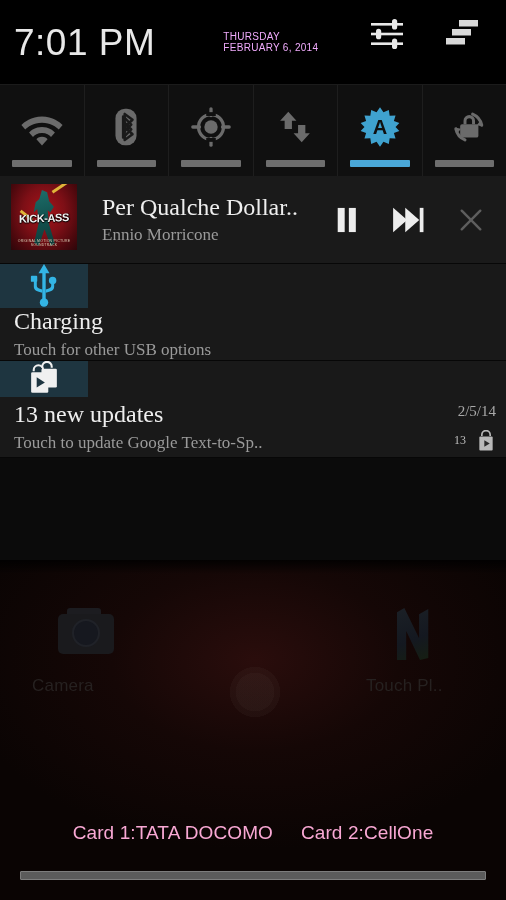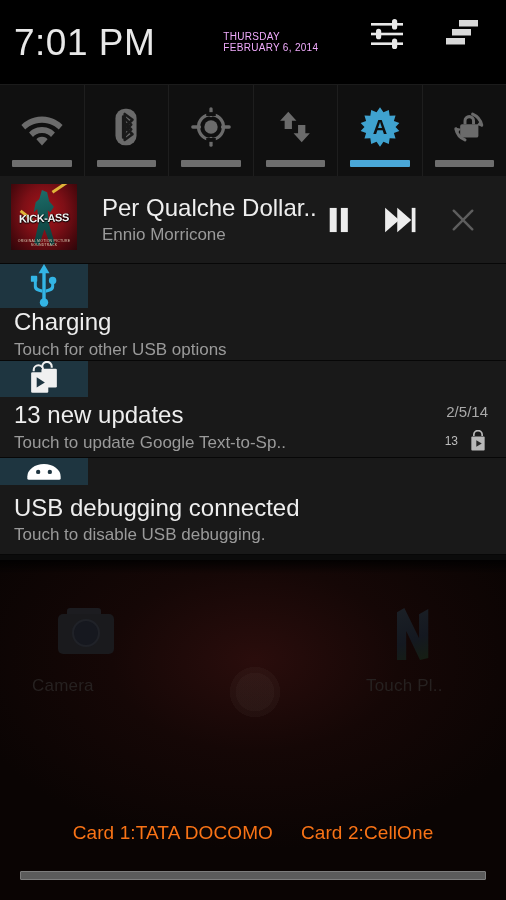--- a/index.html
+++ b/index.html
@@ -58,21 +58,21 @@
     font-size: 17px; color: #262120; letter-spacing: .2px;
     white-space: nowrap;
   }
 
   
   #sim-row {
     position: absolute; left: 0; right: 0; top: 822px;
     display: flex; justify-content: center; align-items: center; gap: 28px;
   }
   #sim-row .sim {
-    font-size: 19px; color: #f97316; letter-spacing: .1px;
+    font-size: 19px; color: #f9a8d4; letter-spacing: .1px;
   }
   #drag-handle {
     position: absolute; left: 20px; right: 20px; top: 871px;
     height: 9px; border-radius: 1px;
     background: #5b5b5b;
     border: 1px solid #7d7d7d;
   }
 
   
   #shade {
@@ -164,21 +164,21 @@
     color: #f2f2f2; letter-spacing: -.4px;
     text-shadow: 0 1px 1px #000, 1px 0 1px #000;
     transform: skewY(-2deg);
   }
   .album-art .credits {
     position: absolute; left: 0; right: 0; bottom: 3px;
     text-align: center; font-size: 3.5px; color: #d8c8b0; letter-spacing: .2px;
   }
   .notif-body {
     flex: 1; display: flex; align-items: center;
-    padding-left: 14px; padding-right: 8px; min-width: 0;
+    padding-left: 14px; min-width: 0; font-family: Liberation Serif, serif;
   }
   .notif-text { flex: 1; min-width: 0; }
   .notif-title {
     font-size: 24px; color: #eeeeee; font-weight: 300;
     line-height: 1.15; white-space: nowrap; overflow: hidden;
   }
   .notif-sub {
     font-size: 17px; color: #9a9a9a; line-height: 1.25; margin-top: 3px;
     white-space: nowrap; overflow: hidden;
   }
@@ -439,33 +439,18 @@
               <svg viewBox="0 0 24 26" width="20" height="22">
                 <path d="M7 7 L7 5.5 A5 5 0 0 1 17 5.5 L17 7" fill="none" stroke="#b9b9b9" stroke-width="2"></path>
                 <rect x="4" y="7.5" width="16" height="17" rx="1.2" fill="#b9b9b9"></rect>
                 <path d="M10 12 L16.5 16 L10 20 Z" fill="#2a2a2a"></path>
               </svg>
             </div>
           </div>
         </div>
       </div>
 
-      <div class="notif std">
-        <div class="notif-icon-panel">
-          <svg viewBox="0 0 48 32" width="40" height="27">
-            <path d="M4 22 A20 15 0 0 1 44 22 L44 24 A2 2 0 0 1 42 26 L6 26 A2 2 0 0 1 4 24 Z" fill="#ffffff"></path>
-            <circle cx="17" cy="16.5" r="2.6" fill="#1e3540"></circle>
-            <circle cx="31" cy="16.5" r="2.6" fill="#1e3540"></circle>
-          </svg>
-        </div>
-        <div class="notif-body">
-          <div class="notif-text">
-            <div class="notif-title">USB debugging connected</div>
-            <div class="notif-sub">Touch to disable USB debugging.</div>
-          </div>
-        </div>
-      </div>
 
     </div>
   </div>
 
   <div id="shade-shadow"></div>
 </div>
 
 </body></html>

